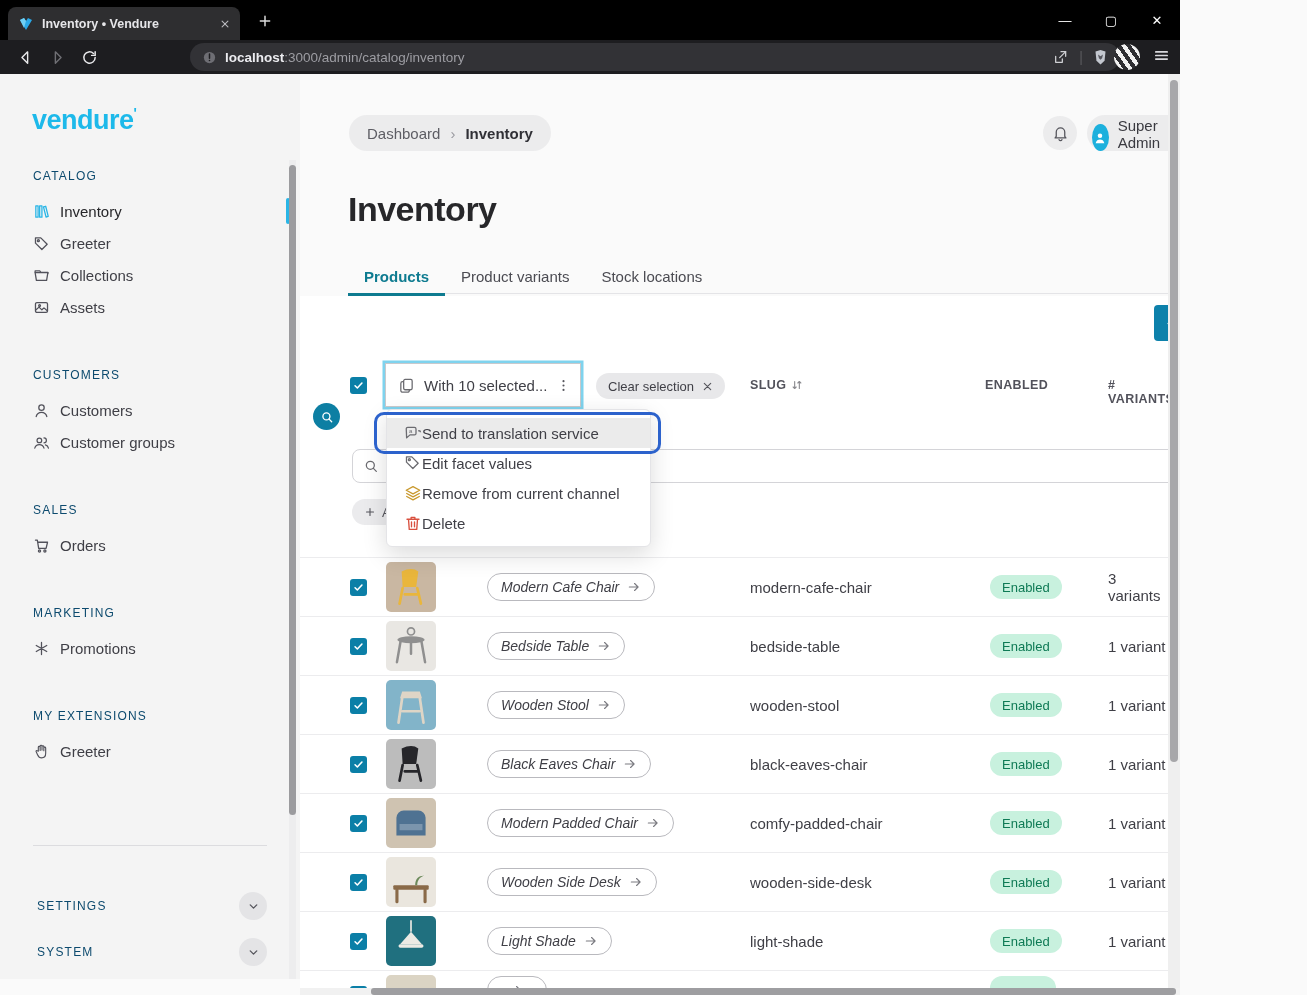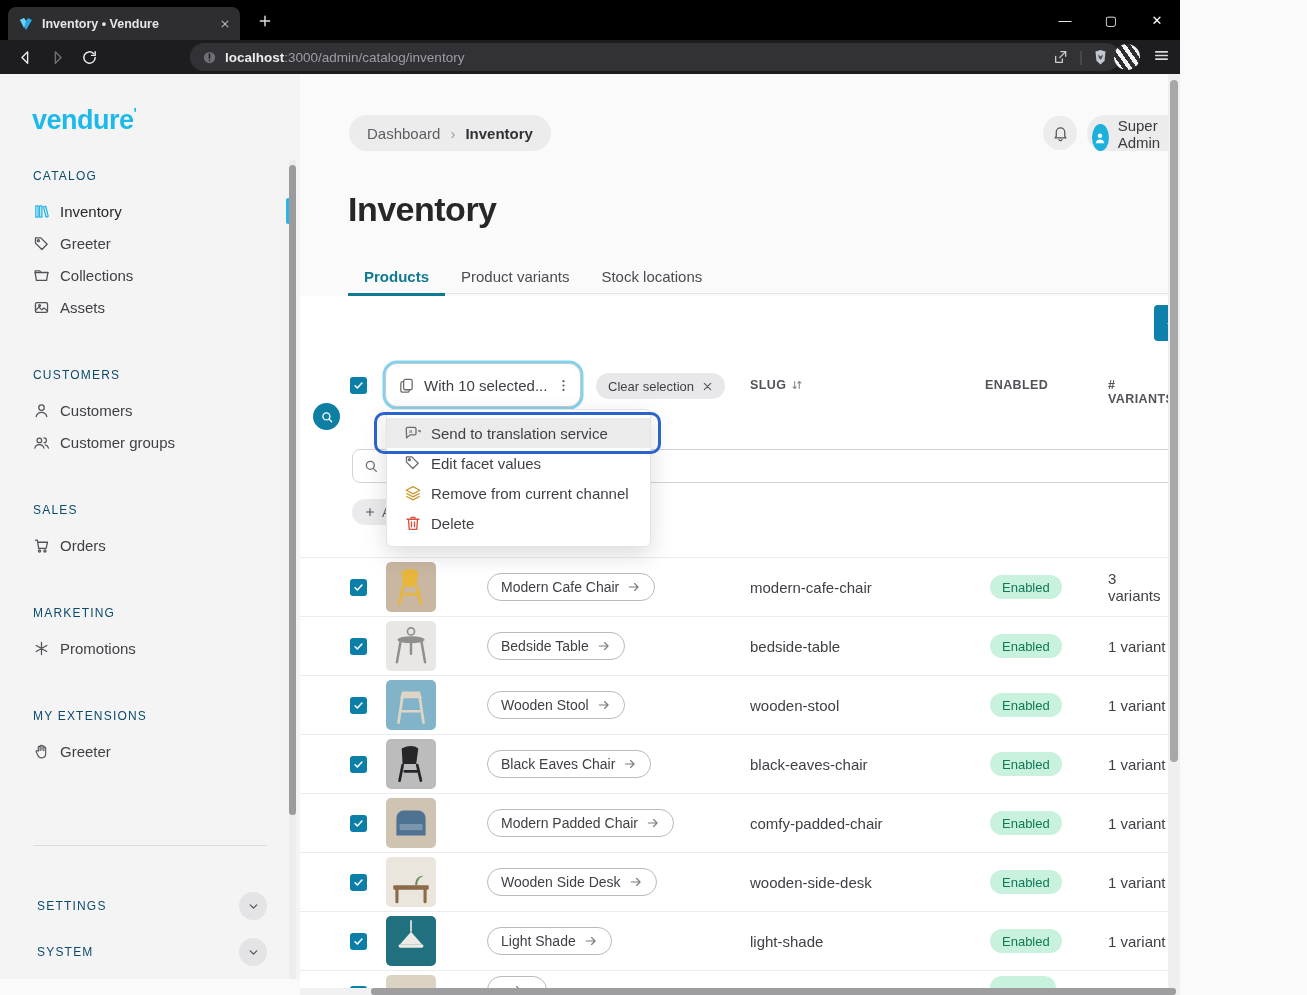--- a/index.html
+++ b/index.html
@@ -76,21 +76,21 @@
   .tab-item.active::after { content:""; position:absolute; left:0; right:0; bottom:-3px; height:3px; background:#0e7b90; }
   .tabs-border { position:absolute; left:48px; right:12px; top:219px; height:1px; background:#e4e4e7; }
 
   .new-product-btn { position:absolute; left:854px; top:231px; width:134px; height:36px; background:var(--c-primary,#0d81ab);
     border-radius:4px; color:#fff; font-size:15px; font-weight:600; display:flex; align-items:center; justify-content:center; gap:7px; z-index:3; }
 
   .checkbox { width:17px; height:17px; background:var(--c-checkbox,#0b7fa7); border-radius:3px; display:flex; align-items:center; justify-content:center; }
   .bulk-checkbox { position:absolute; left:50px; top:303px; z-index:3; }
 
   .bulk-btn { position:absolute; left:85px; top:289px; width:196px; height:44px; background:#fff; border:1px solid #c9c9cc;
-    border-radius:12px; box-shadow:0 0 0 2.5px #7fd3ee; display:flex; align-items:center; gap:9px; padding:0 12px; z-index:3; }
+    border-radius:0; box-shadow:0 0 0 2.5px #7fd3ee; display:flex; align-items:center; gap:9px; padding:0 12px; z-index:3; }
   .bulk-btn .bulk-label { flex:1; font-size:15px; color:#3f3f46; white-space:nowrap; }
   .bulk-btn .kebab { color:#55555c; }
   .copy-icon { color:#6b6b70; }
 
   .clear-chip { position:absolute; left:296px; top:299px; height:26px; background:#e8e8ea; border-radius:13px;
     display:flex; align-items:center; gap:8px; padding:0 12px; font-size:13px; color:#3f3f46; z-index:3; }
   .clear-chip .x-icon { color:#55555c; }
 
   .col-header { position:absolute; top:304px; font-size:12.5px; font-weight:700; letter-spacing:0.4px; color:#52525b; display:flex; align-items:center; gap:4px; z-index:3; }
   .col-slug { left:450px; } .col-enabled { left:685px; } .col-variants { left:808px; }
@@ -105,35 +105,35 @@
     border-radius:8px; display:flex; align-items:center; padding:0 10px; gap:8px; z-index:3; }
   .search-input .mag { color:#6b6b70; }
   .search-caret { width:1px; height:16px; background:#3a3a40; }
 
   .add-filter { position:absolute; left:52px; top:425px; height:26px; background:#ebebed; border-radius:13px;
     display:flex; align-items:center; gap:6px; padding:0 12px; font-size:13px; color:#55555c; z-index:3; }
 
   
   .dropdown { position:absolute; left:86px; top:335px; width:265px; background:#fff; border:1px solid #e4e4e7; border-radius:6px;
     box-shadow:0 8px 24px rgba(0,0,0,.14); padding:8px 0; z-index:30; }
-  .menu-item { height:30px; display:flex; align-items:center; gap:9px; padding:0 17px; font-size:15px; color:#3f3f46; cursor:pointer; }
+  .menu-item { height:30px; display:flex; align-items:center; padding:0 17px; font-size:15px; color:#3f3f46; cursor:pointer; }
   .menu-item.hovered { background:#ebebeb; }
   .menu-item .mi { width:18px; height:18px; color:#6b6b70; flex:0 0 auto; }
   .menu-item .mi.layers-icon { color:var(--c-layers,#c9992e); }
   .menu-item .mi.trash-icon { color:var(--c-delete,#d9503f); }
   .click-highlight { position:absolute; left:74px; top:338px; width:287px; height:42px; border:3px solid var(--c-highlight,#2c62cc);
     border-radius:10px; z-index:40; pointer-events:none; }
 
   
   .rows { position:absolute; left:0; top:483px; right:12px; z-index:2; }
   .trow { position:relative; height:59px; border-top:1px solid #ececee; background:#fff; }
   .trow .checkbox { position:absolute; left:50px; top:50%; margin-top:-8px; }
   .thumb { position:absolute; left:86px; top:4px; width:50px; height:50px; border-radius:5px; overflow:hidden; }
   .name-chip { position:absolute; left:187px; top:50%; transform:translateY(-50%); height:28px; border:1px solid #b9b9be;
-    border-radius:14px; display:flex; align-items:center; gap:8px; padding:0 13px; font-size:14px; color:#3f3f46; background:#fff; min-width:60px; }
+    border-radius:14px; display:flex; align-items:center; gap:8px; padding:0 13px; font-size:14px; color:#3f3f46; background:#fff; min-width:60px;font-style:italic; }
   .name-chip .arrow { color:#7a7a80; }
   .slug-cell { position:absolute; left:450px; top:50%; transform:translateY(-50%); font-size:15px; color:#3f3f46; }
   .badge { position:absolute; left:690px; top:50%; transform:translateY(-50%); height:24px; min-width:66px; background:var(--c-badge_bg,#c8f1de);
     color:var(--c-badge_text,#0e7a55); border-radius:12px; font-size:13px; font-weight:500; display:flex; align-items:center; justify-content:center; padding:0 12px; }
   .variants-cell { position:absolute; left:808px; top:50%; transform:translateY(-50%); font-size:15px; color:#3f3f46; }
   .trow.partial .checkbox { top:15px; margin-top:0; }
   .trow.partial .name-chip, .trow.partial .badge, .trow.partial .slug-cell, .trow.partial .variants-cell { top:5px; transform:none; }
 
   
   .main-vscroll { position:absolute; right:0; top:0; bottom:7px; width:12px; background:#efefef; z-index:50; }

